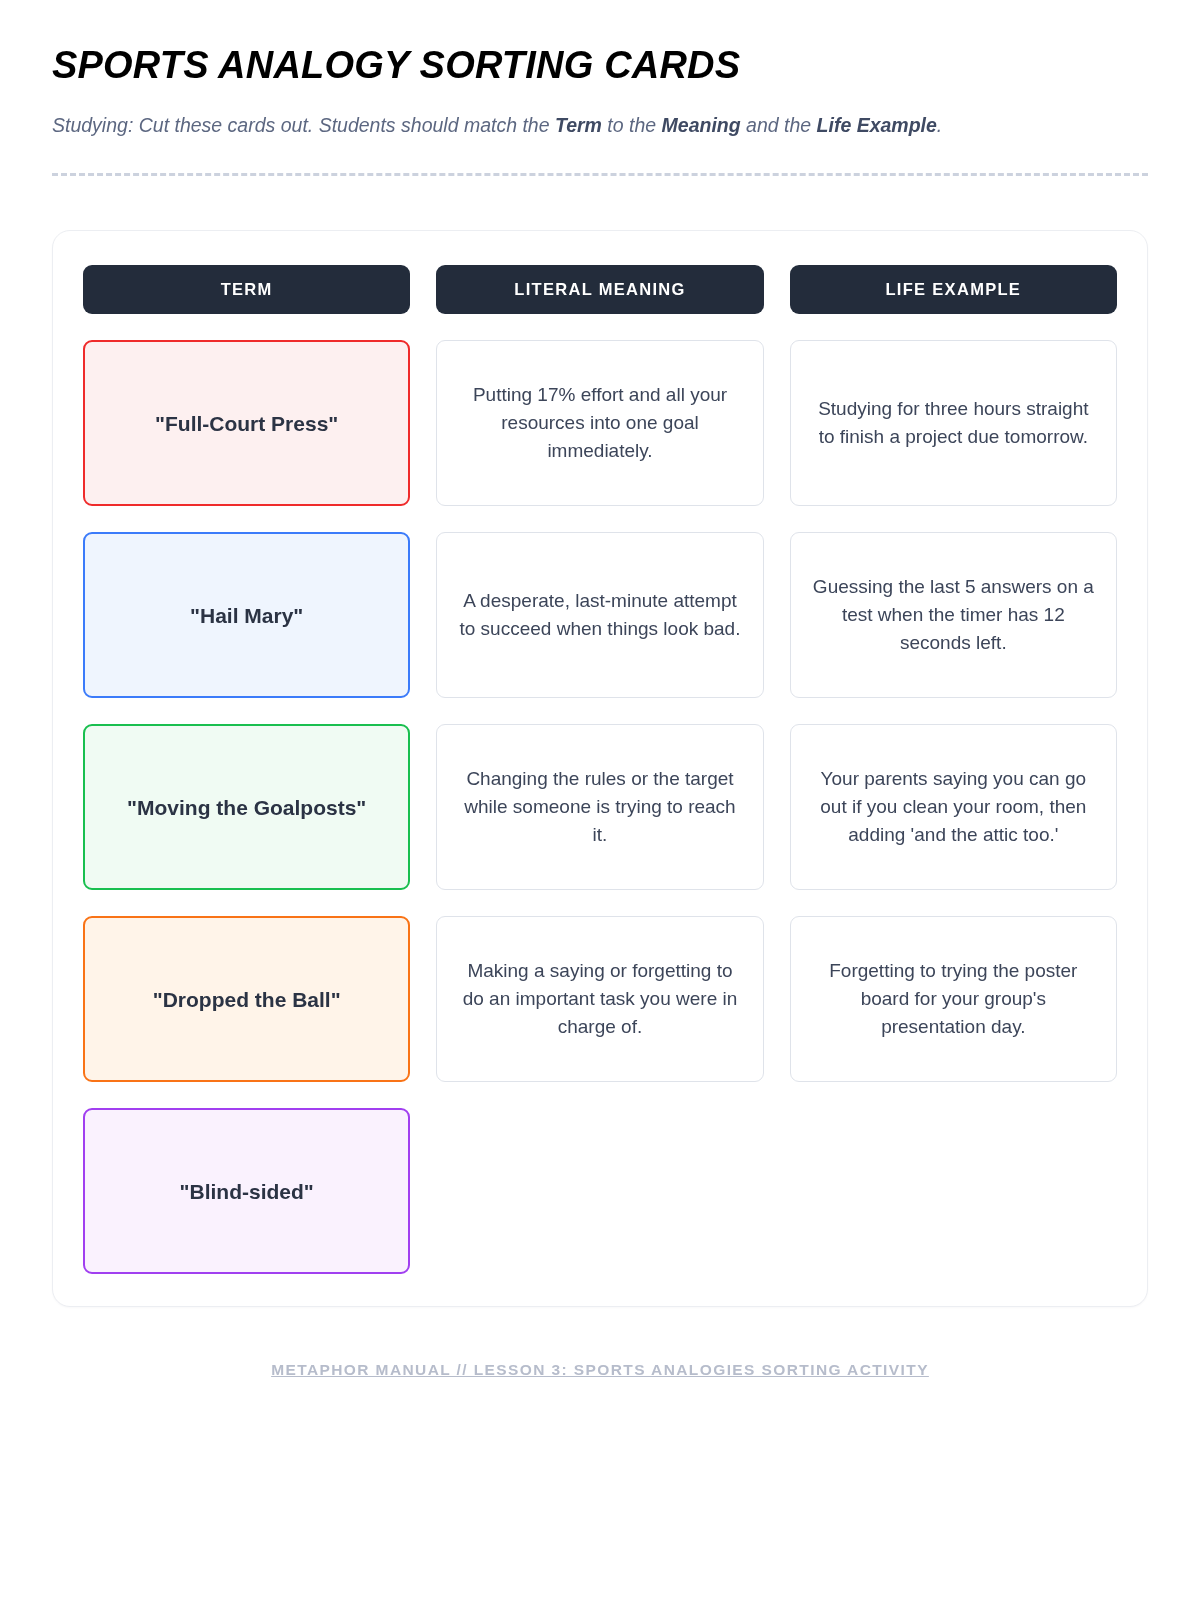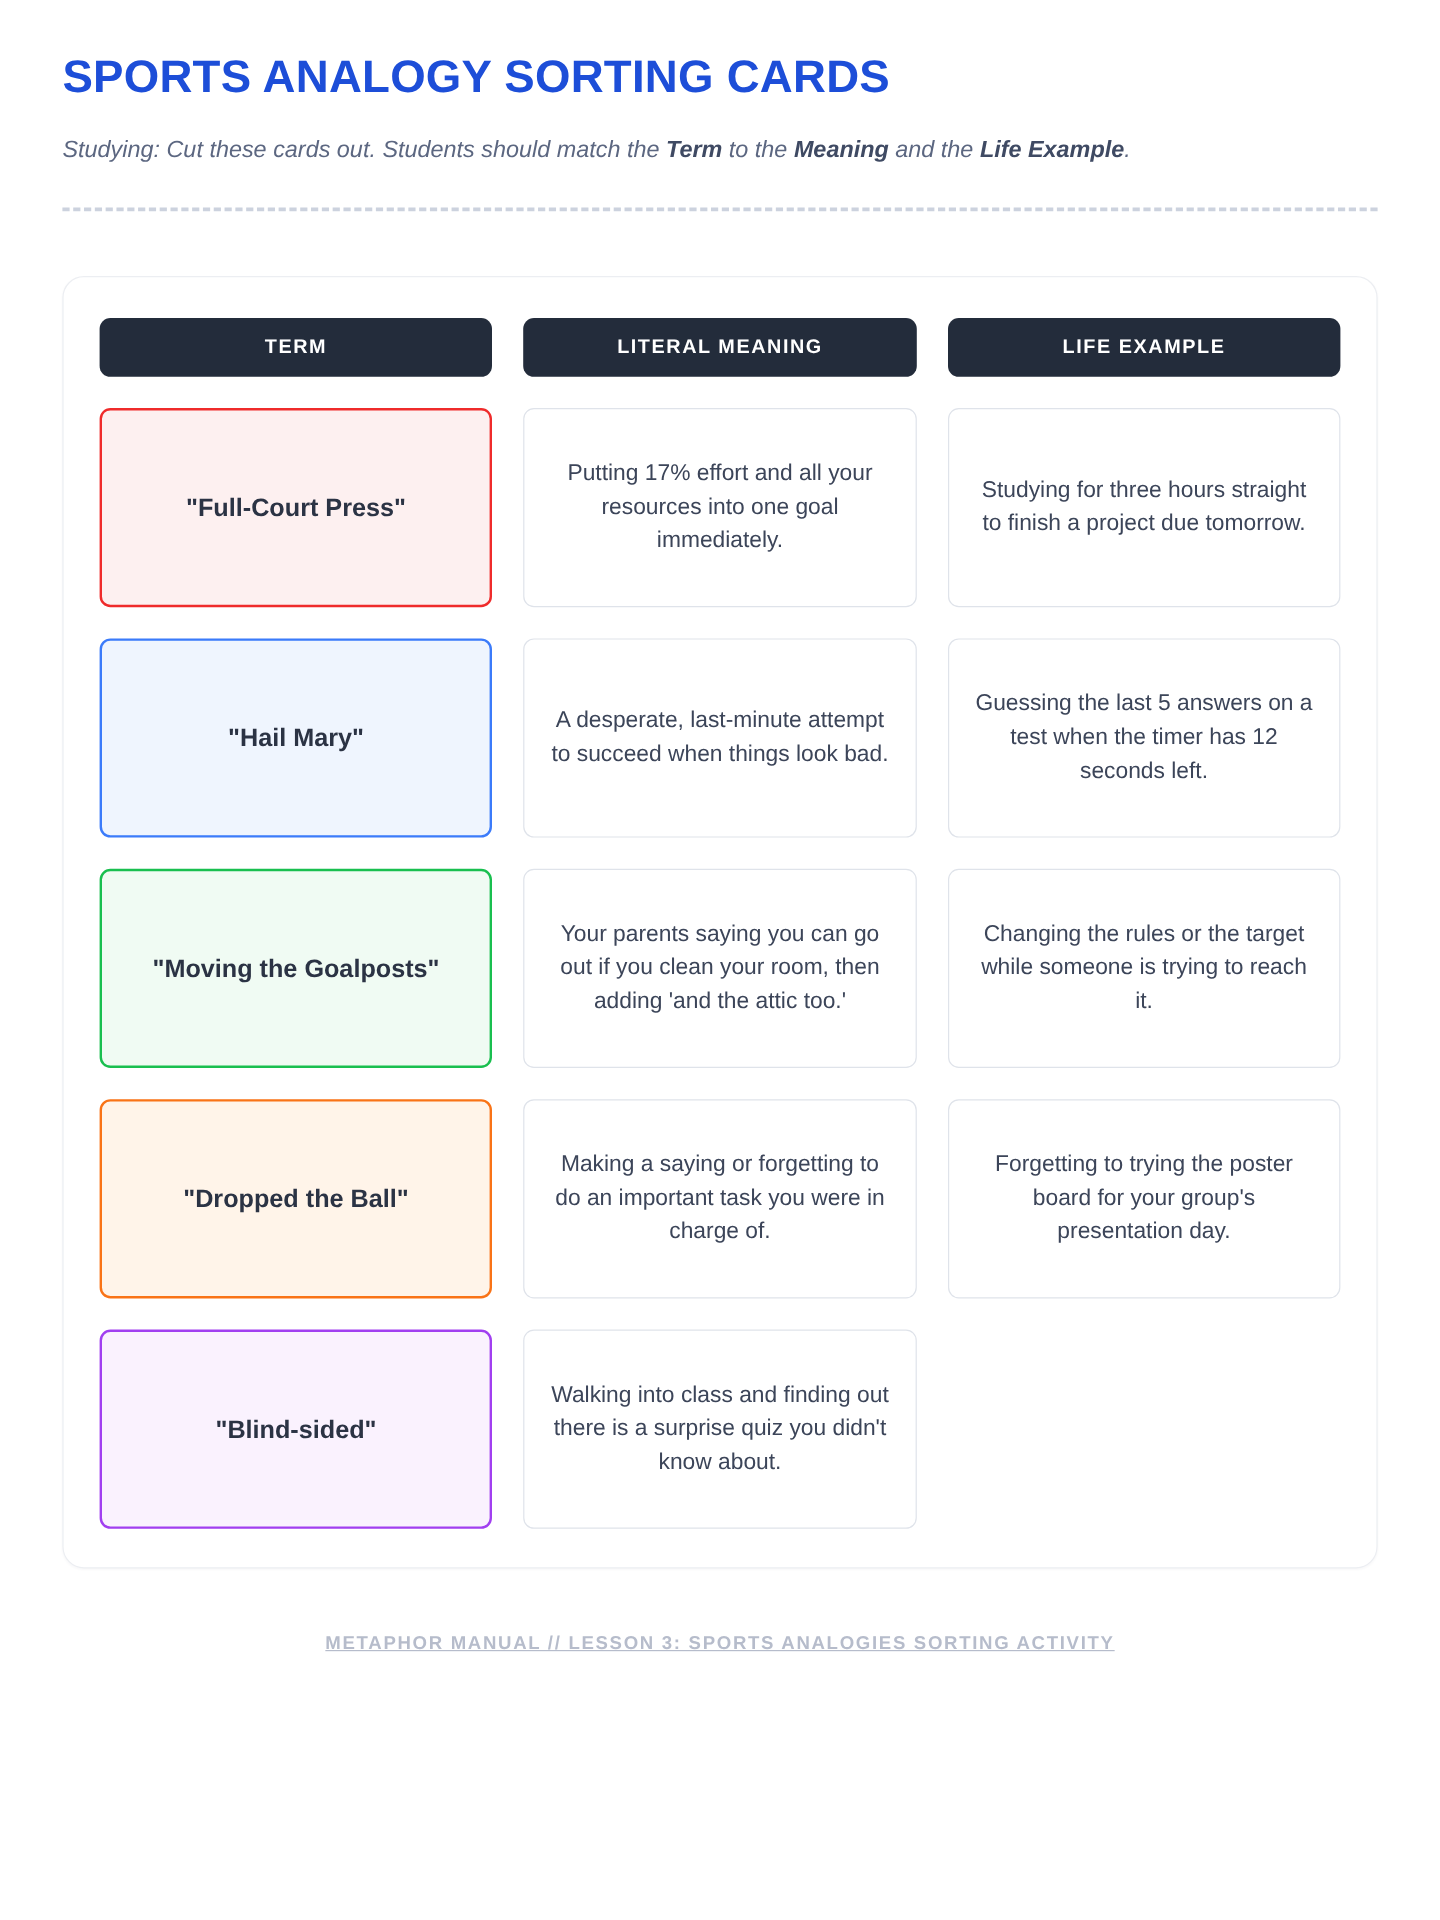--- a/index.html
+++ b/index.html
@@ -16,21 +16,22 @@
     width: 1200px;
     height: 1600px;
     padding: 44px 52px 0 52px;
     position: relative;
   }
 
   
   .worksheet-title {
     font-size: 38px;
     font-weight: 700;
-    color: #1d4ed8;
+    font-style: italic;
+    color: #000000;
     letter-spacing: 0.2px;
     line-height: 1.15;
     margin-bottom: 22px;
   }
 
   .teacher-note {
     font-size: 19.5px;
     font-style: italic;
     color: #5c6781;
     line-height: 1.62;
@@ -147,31 +148,30 @@
           <div class="card plain-card">Putting 17% effort and all your resources into one goal immediately.</div>
           <div class="card plain-card">Studying for three hours straight to finish a project due tomorrow.</div>
         </div>
         <div class="card-row">
           <div class="card term-card" style="border-color: rgb(59, 123, 250); background: rgb(239, 245, 254);">"Hail Mary"</div>
           <div class="card plain-card">A desperate, last-minute attempt to succeed when things look bad.</div>
           <div class="card plain-card">Guessing the last 5 answers on a test when the timer has 12 seconds left.</div>
         </div>
         <div class="card-row">
           <div class="card term-card" style="border-color: rgb(25, 191, 79); background: rgb(240, 251, 243);">"Moving the Goalposts"</div>
+          <div class="card plain-card">Changing the rules or the target while someone is trying to reach it.</div>
           <div class="card plain-card">Your parents saying you can go out if you clean your room, then adding 'and the attic too.'</div>
-          <div class="card plain-card">Changing the rules or the target while someone is trying to reach it.</div>
         </div>
         <div class="card-row">
           <div class="card term-card" style="border-color: rgb(249, 115, 22); background: rgb(255, 244, 233);">"Dropped the Ball"</div>
           <div class="card plain-card">Making a saying or forgetting to do an important task you were in charge of.</div>
           <div class="card plain-card">Forgetting to trying the poster board for your group's presentation day.</div>
         </div>
         <div class="card-row">
           <div class="card term-card" style="border-color: rgb(161, 63, 240); background: rgb(250, 242, 254);">"Blind-sided"</div>
-          <div class="card plain-card">Walking into class and finding out there is a surprise quiz you didn't know about.</div>
         </div>
       </div>
 
   </div>
 
   <div class="footer">METAPHOR MANUAL // LESSON 3: SPORTS ANALOGIES SORTING ACTIVITY</div>
 
 </div>
 
 </body></html>

